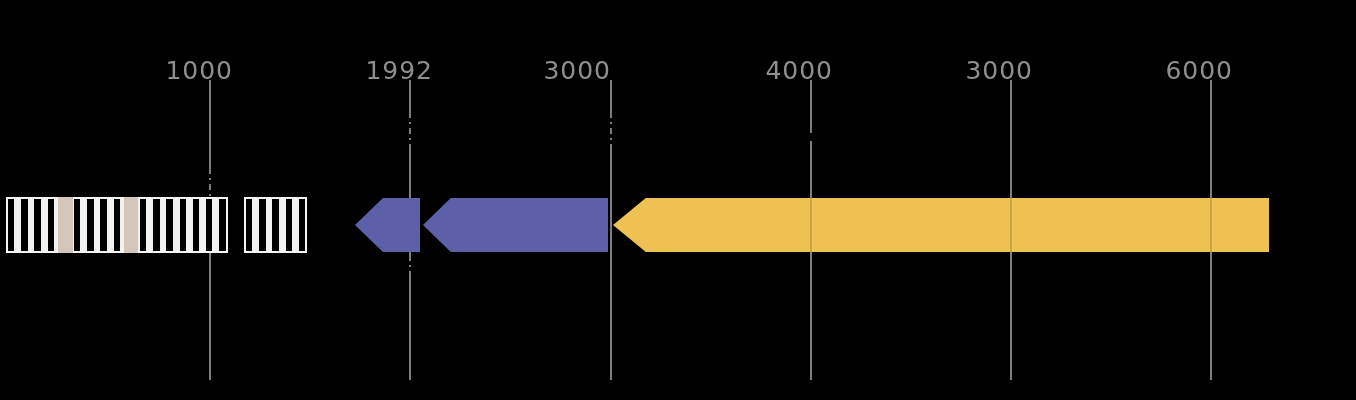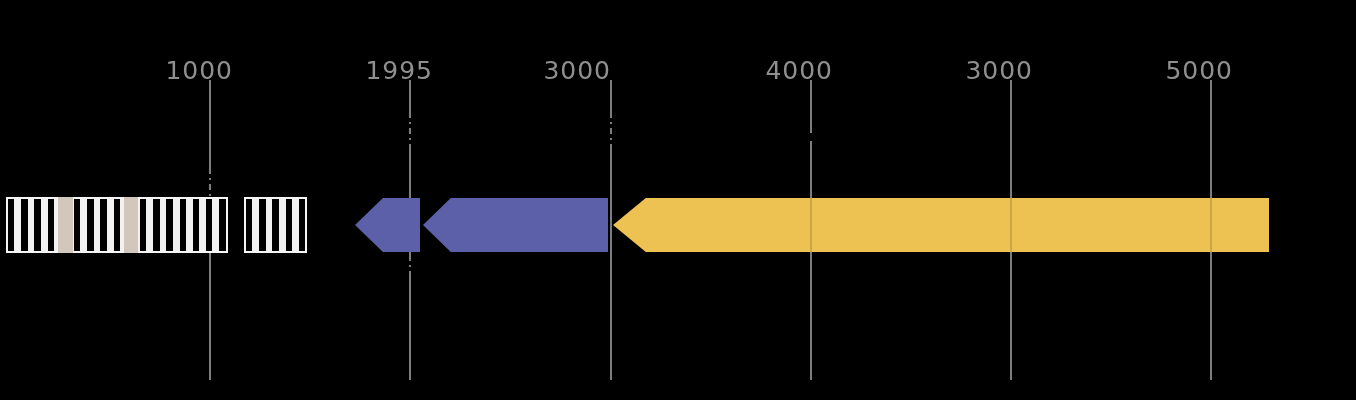--- a/index.html
+++ b/index.html
@@ -82,25 +82,25 @@
     background: rgba(0,0,0,0.14);
     z-index: 5;
   }
 </style>
 </head>
 <body>
 
 <div class="canvas">
 
   <div class="tick-label" style="left:143px;">1000</div>
-  <div class="tick-label" style="left:343px;">1995</div>
+  <div class="tick-label" style="left:343px;">1992</div>
   <div class="tick-label" style="left:521px;">3000</div>
   <div class="tick-label" style="left:743px;">4000</div>
   <div class="tick-label" style="left:943px;">3000</div>
-  <div class="tick-label" style="left:1143px;">5000</div>
+  <div class="tick-label" style="left:1143px;">6000</div>
 
   <div class="gridline" style="left:209px;"></div>
   <div class="gridline" style="left:409px;"></div>
   <div class="gridline" style="left:610px;"></div>
   <div class="gridline" style="left:810px;"></div>
   <div class="gridline" style="left:1010px;"></div>
   <div class="gridline" style="left:1210px;"></div>
 
   <div class="dashdot" style="left:209px; top:168px; height:29px;"></div>
   <div class="dashdot" style="left:409px; top:112px; height:34px;"></div>

